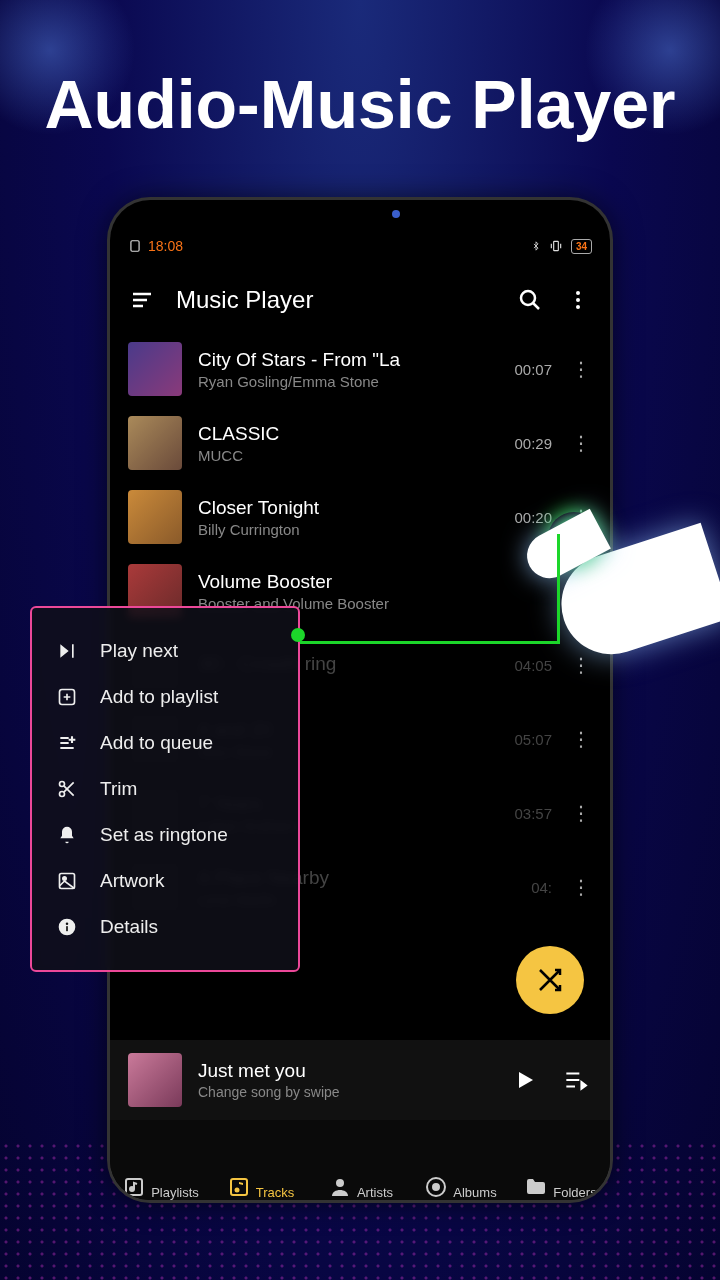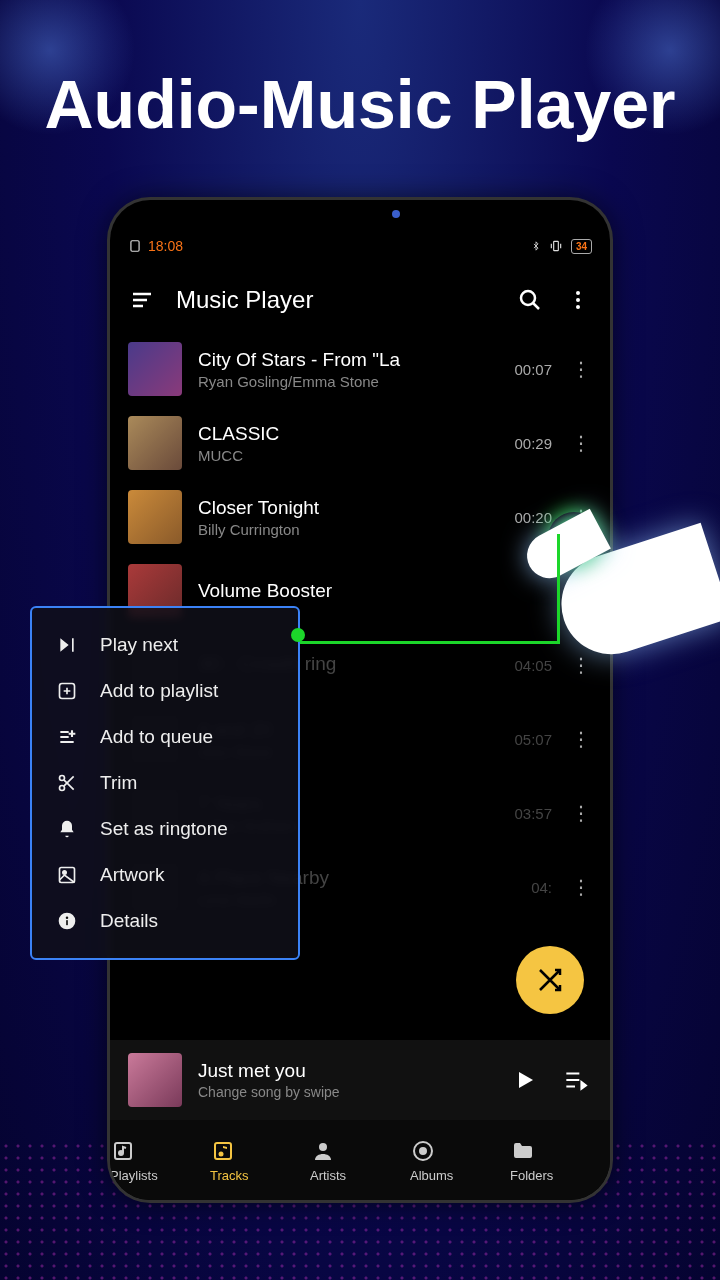--- a/index.html
+++ b/index.html
@@ -33,41 +33,41 @@
   .art4 { background: linear-gradient(135deg,#aa3a3a,#6a2a2a); }
   .art-dim { background: #2a2a2a; opacity: 0.3; }
   .track-info { flex: 1; min-width: 0; overflow: hidden; }
   .track-title { color: #fff; font-size: 19px; white-space: nowrap; overflow: hidden; text-overflow: ellipsis; }
   .track-artist { color: #888; font-size: 15px; white-space: nowrap; overflow: hidden; text-overflow: ellipsis; margin-top: 2px; }
   .track-dur { color: #aaa; font-size: 15px; width: 50px; text-align: right; }
   .track-more { width: 24px; text-align: center; color: #aaa; font-size: 20px; letter-spacing: -2px; }
   .dimmed .track-title, .dimmed .track-artist, .dimmed .track-dur { color: #444; }
   .dimmed .artwork { opacity: 0.2; }
 
-  .context-menu { position: absolute; top: 606px; left: 30px; width: 270px; background: rgba(15,15,25,0.85); border: 2px solid #3b82f6; border-radius: 6px; z-index: 30; padding: 14px 0; backdrop-filter: blur(4px); }
+  .context-menu { position: absolute; top: 606px; left: 30px; width: 270px; background: rgba(15,15,25,0.85); border: 2px solid #ec4899; border-radius: 6px; z-index: 30; padding: 20px 0; backdrop-filter: blur(4px); }
   .menu-item { display: flex; align-items: center; padding: 12px 24px; gap: 22px; color: #eee; font-size: 19px; }
   .menu-icon { width: 22px; height: 22px; display: flex; align-items: center; justify-content: center; }
   .menu-dot { position: absolute; top: 20px; right: -7px; width: 14px; height: 14px; border-radius: 50%; background: #1cd62a; }
   .menu-line { position: absolute; top: 534px; left: 300px; width: 260px; height: 110px; border-right: 3px solid #1cd62a; border-bottom: 3px solid #1cd62a; z-index: 29; }
 
   .glow-ring { position: absolute; top: 512px; right: 120px; width: 52px; height: 52px; border-radius: 50%; background: radial-gradient(circle, rgba(30,230,50,0.9), rgba(20,180,40,0.6) 50%, transparent 70%); box-shadow: 0 0 20px #1cd62a; z-index: 25; display: flex; align-items: center; justify-content: center; }
   .hand { position: absolute; top: 545px; right: 0; width: 160px; height: 100px; background: #fff; border-radius: 60px 0 0 60px; z-index: 24; transform: rotate(-18deg); box-shadow: 0 0 30px rgba(150,200,255,0.6); }
   .finger { position: absolute; top: 525px; right: 115px; width: 80px; height: 45px; background: #fff; border-radius: 40px 0 0 40px; z-index: 26; transform: rotate(-28deg); box-shadow: 0 0 25px rgba(150,200,255,0.7); }
 
   .shuffle-fab { position: absolute; bottom: 186px; right: 26px; width: 68px; height: 68px; border-radius: 50%; background: #f5c542; display: flex; align-items: center; justify-content: center; z-index: 15; }
 
   .now-playing { position: absolute; bottom: 80px; left: 0; right: 0; height: 80px; display: flex; align-items: center; padding: 0 18px; gap: 16px; background: #111; }
   .np-art { width: 54px; height: 54px; border-radius: 4px; background: linear-gradient(135deg,#ca7a9a,#7a3a5a); }
   .np-info { flex: 1; }
   .np-title { color: #fff; font-size: 19px; }
   .np-sub { color: #888; font-size: 14px; margin-top: 2px; }
   .np-btn { width: 34px; height: 34px; display: flex; align-items: center; justify-content: center; color: #fff; }
 
   .bottom-nav { position: absolute; bottom: 0; left: 0; right: 0; height: 80px; background: #0a0a0a; display: flex; }
-  .nav-item { flex: 1; display: flex; flex-direction: column; align-items: flex-start; justify-content: center; gap: 4px; color: #ccc; font-size: 13px; }
+  .nav-item { flex: 1; display: flex; flex-direction: row; align-items: flex-end; justify-content: center; gap: 4px; color: #ccc; font-size: 13px; }
   .nav-item.active { color: #f5c542; }
   .nav-icon { width: 26px; height: 26px; display: flex; align-items: center; justify-content: center; }
 
   .stage-dots { position: absolute; bottom: 0; left: 0; right: 0; height: 140px; background-image: radial-gradient(circle, rgba(200,50,200,0.4) 1px, transparent 2px); background-size: 12px 12px; z-index: -1; }
 </style>
 </head>
 <body>
 
 <div class="spotlight tl"></div>
 <div class="spotlight tr"></div>
@@ -144,20 +144,21 @@
         <div class="track-title">Closer Tonight</div>
         <div class="track-artist">Billy Currington</div>
       </div>
       <div class="track-dur">00:20</div>
       <div class="track-more">⋮</div>
     </div>
     <div class="track">
       <div class="artwork art4"></div>
       <div class="track-info">
         <div class="track-title">Volume  Booster</div>
+        <div class="track-artist">Booster  and  Volume  Booster</div>
       </div>
       <div class="track-dur"></div>
       <div class="track-more">⋮</div>
     </div>
     <div class="track dimmed">
       <div class="artwork art-dim"></div>
       <div class="track-info">
         <div class="track-title">3D  -  Crowth ring</div>
         <div class="track-artist"></div>
       </div>

